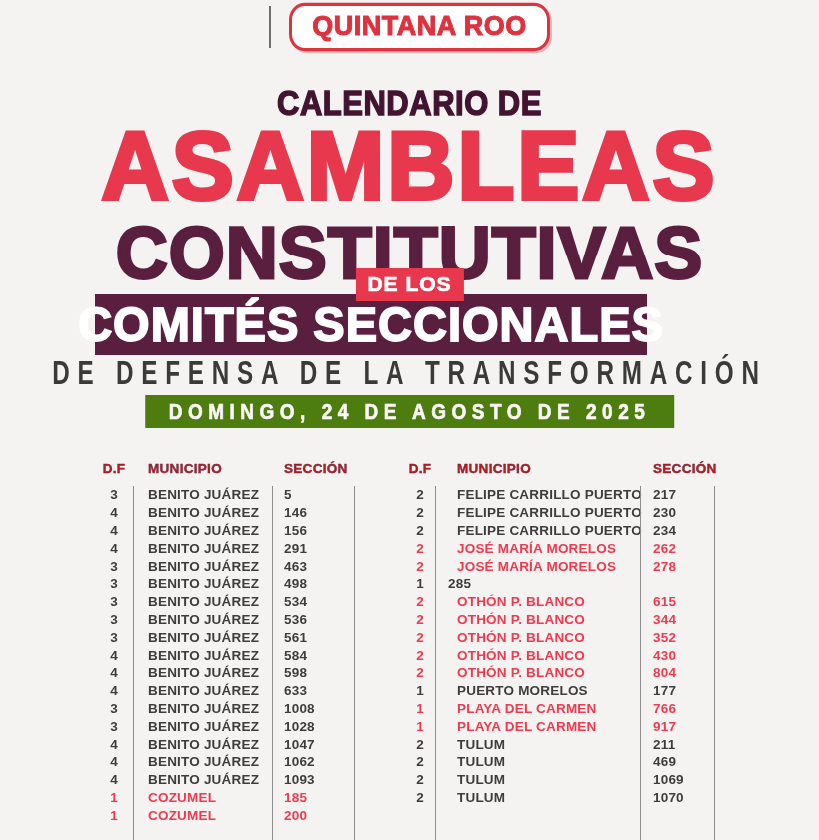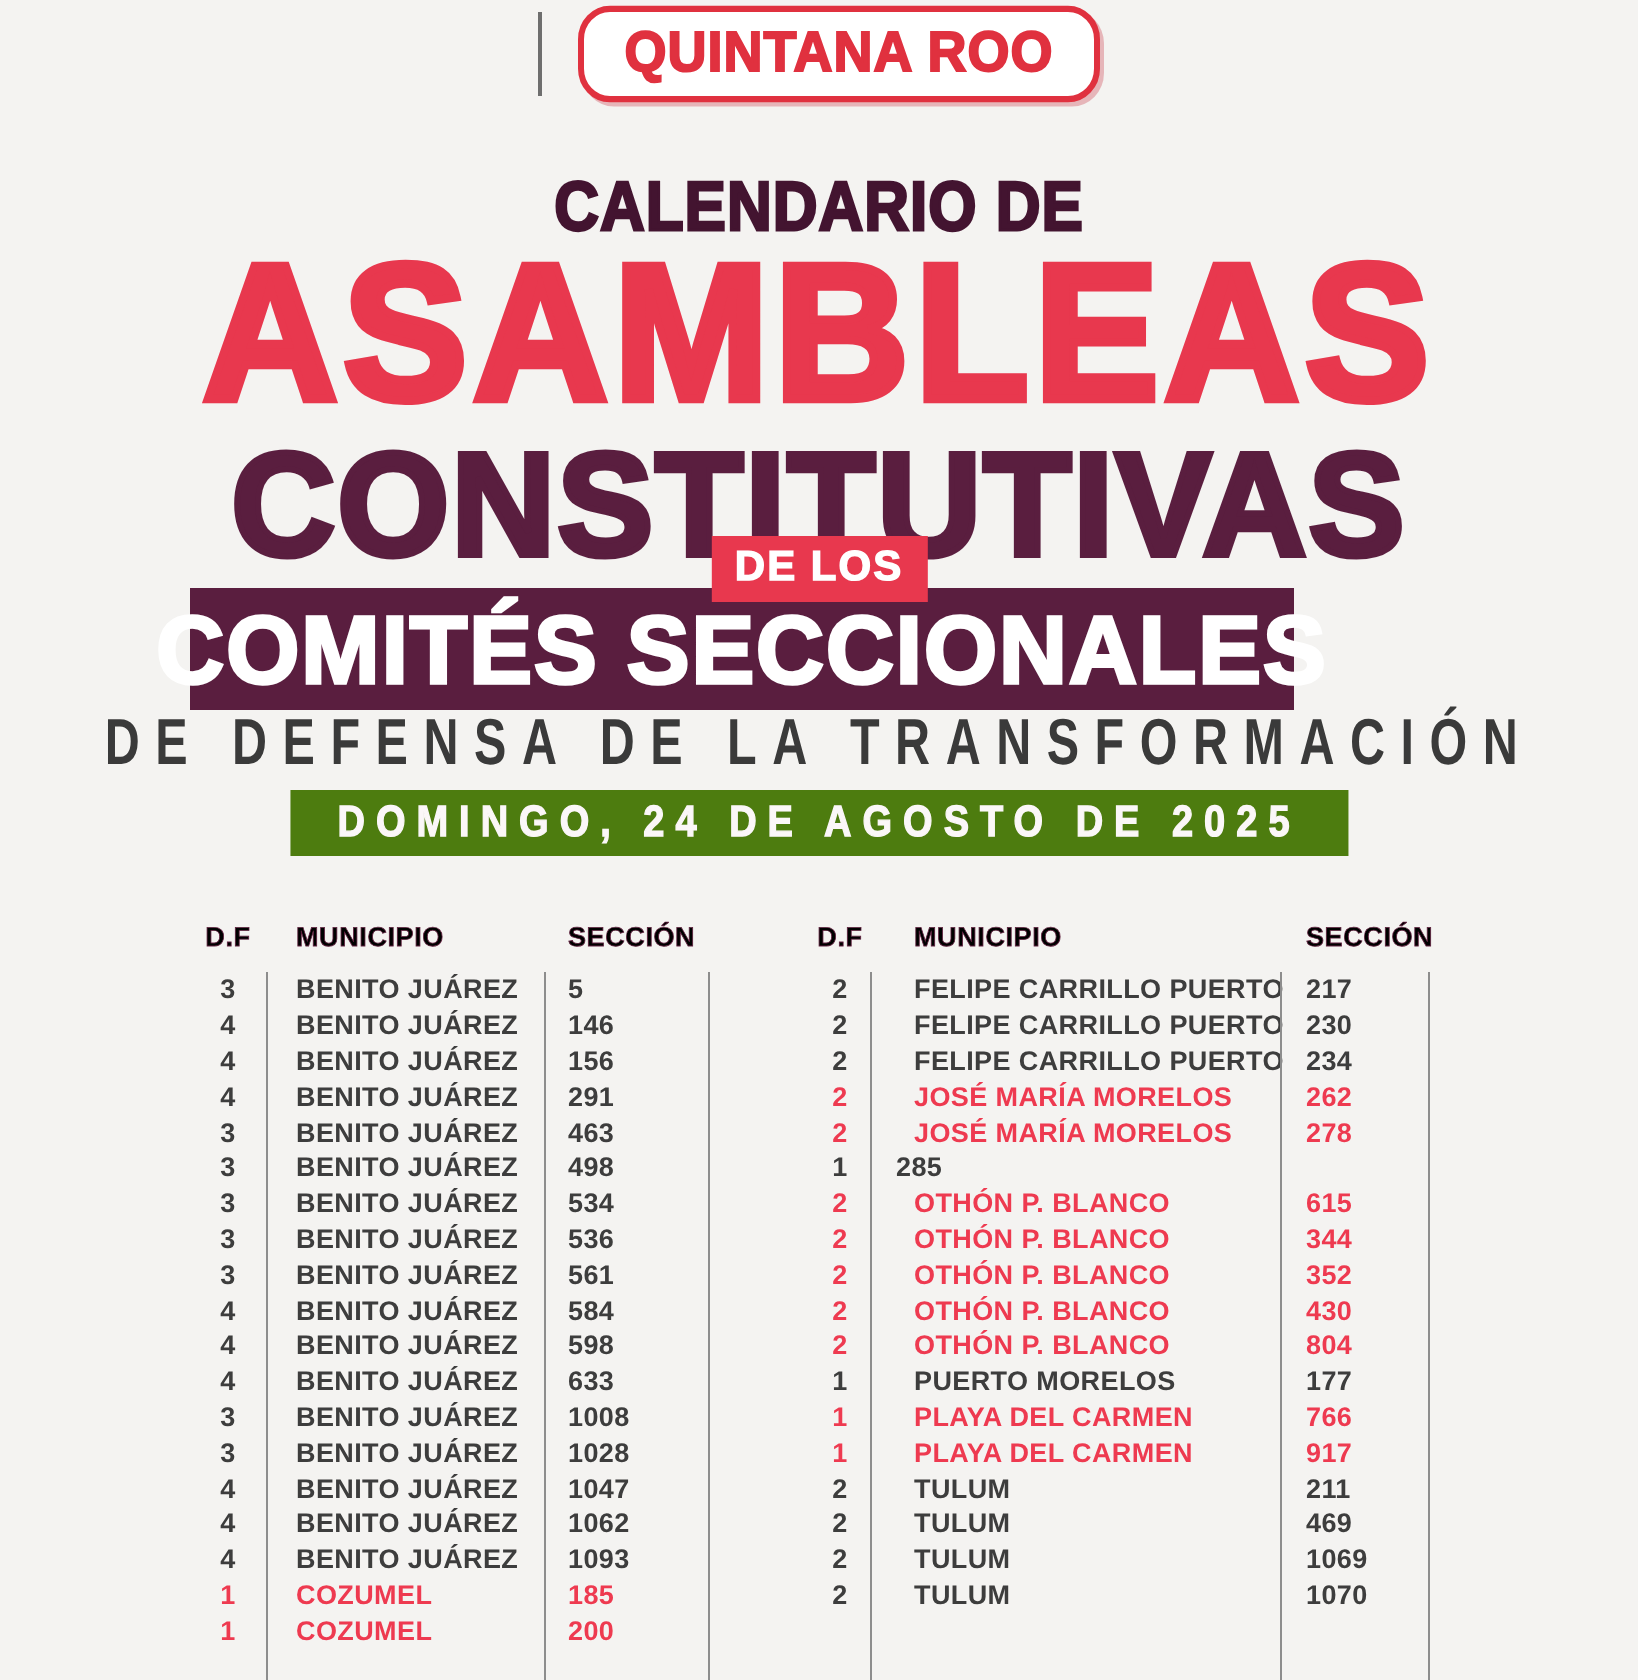--- a/index.html
+++ b/index.html
@@ -36,21 +36,21 @@
   .date-banner { position:absolute; top:395px; left:50%; transform:translateX(-50%); background:#4d7c0f;
     height:33px; display:flex; align-items:center; padding:0 24px; }
   .date-banner span { font-size:19px; font-weight:700; color:#fbf7f8; letter-spacing:5.5px;
     -webkit-text-stroke:0.6px #fbf7f8; transform:scaleY(1.15); white-space:nowrap; }
 
   
   .tbl { position:absolute; top:458px; }
   .tbl-left  { left:95px;  width:260px; --c1:38px; --c2:139px; --c3:83px;  --mpad:15px; --spad:12px; }
   .tbl-right { left:405px; width:310px; --c1:30px; --c2:205px; --c3:75px;  --mpad:22px; --spad:13px; }
   .thead { display:grid; grid-template-columns:var(--c1) var(--c2) var(--c3); height:20px; align-items:center; }
-  .thead span { font-size:13.5px; font-weight:700; color:#000000; letter-spacing:0.3px; -webkit-text-stroke:0.4px #5f1e3d; }
+  .thead span { font-size:13.5px; font-weight:700; color:#b91c1c; letter-spacing:0.3px; -webkit-text-stroke:0.4px #5f1e3d; }
   .th-df { text-align:center; }
   .th-mun { padding-left:var(--mpad); }
   .th-sec { padding-left:var(--spad); }
   .tbody { position:relative; margin-top:8px; height:354px; }
   .vline { position:absolute; top:0; bottom:0; width:1px; background:#8d8d8d; }
   .trow { display:grid; grid-template-columns:var(--c1) var(--c2) var(--c3); height:17.8px; align-items:center; }
   .trow span { font-size:13.5px; font-weight:700; color:#3d3d3d; letter-spacing:0.2px; white-space:nowrap; }
   .trow.hl span { color:#ee3a50; }
   .c-df { text-align:center; }
   .c-mun { padding-left:var(--mpad); }

